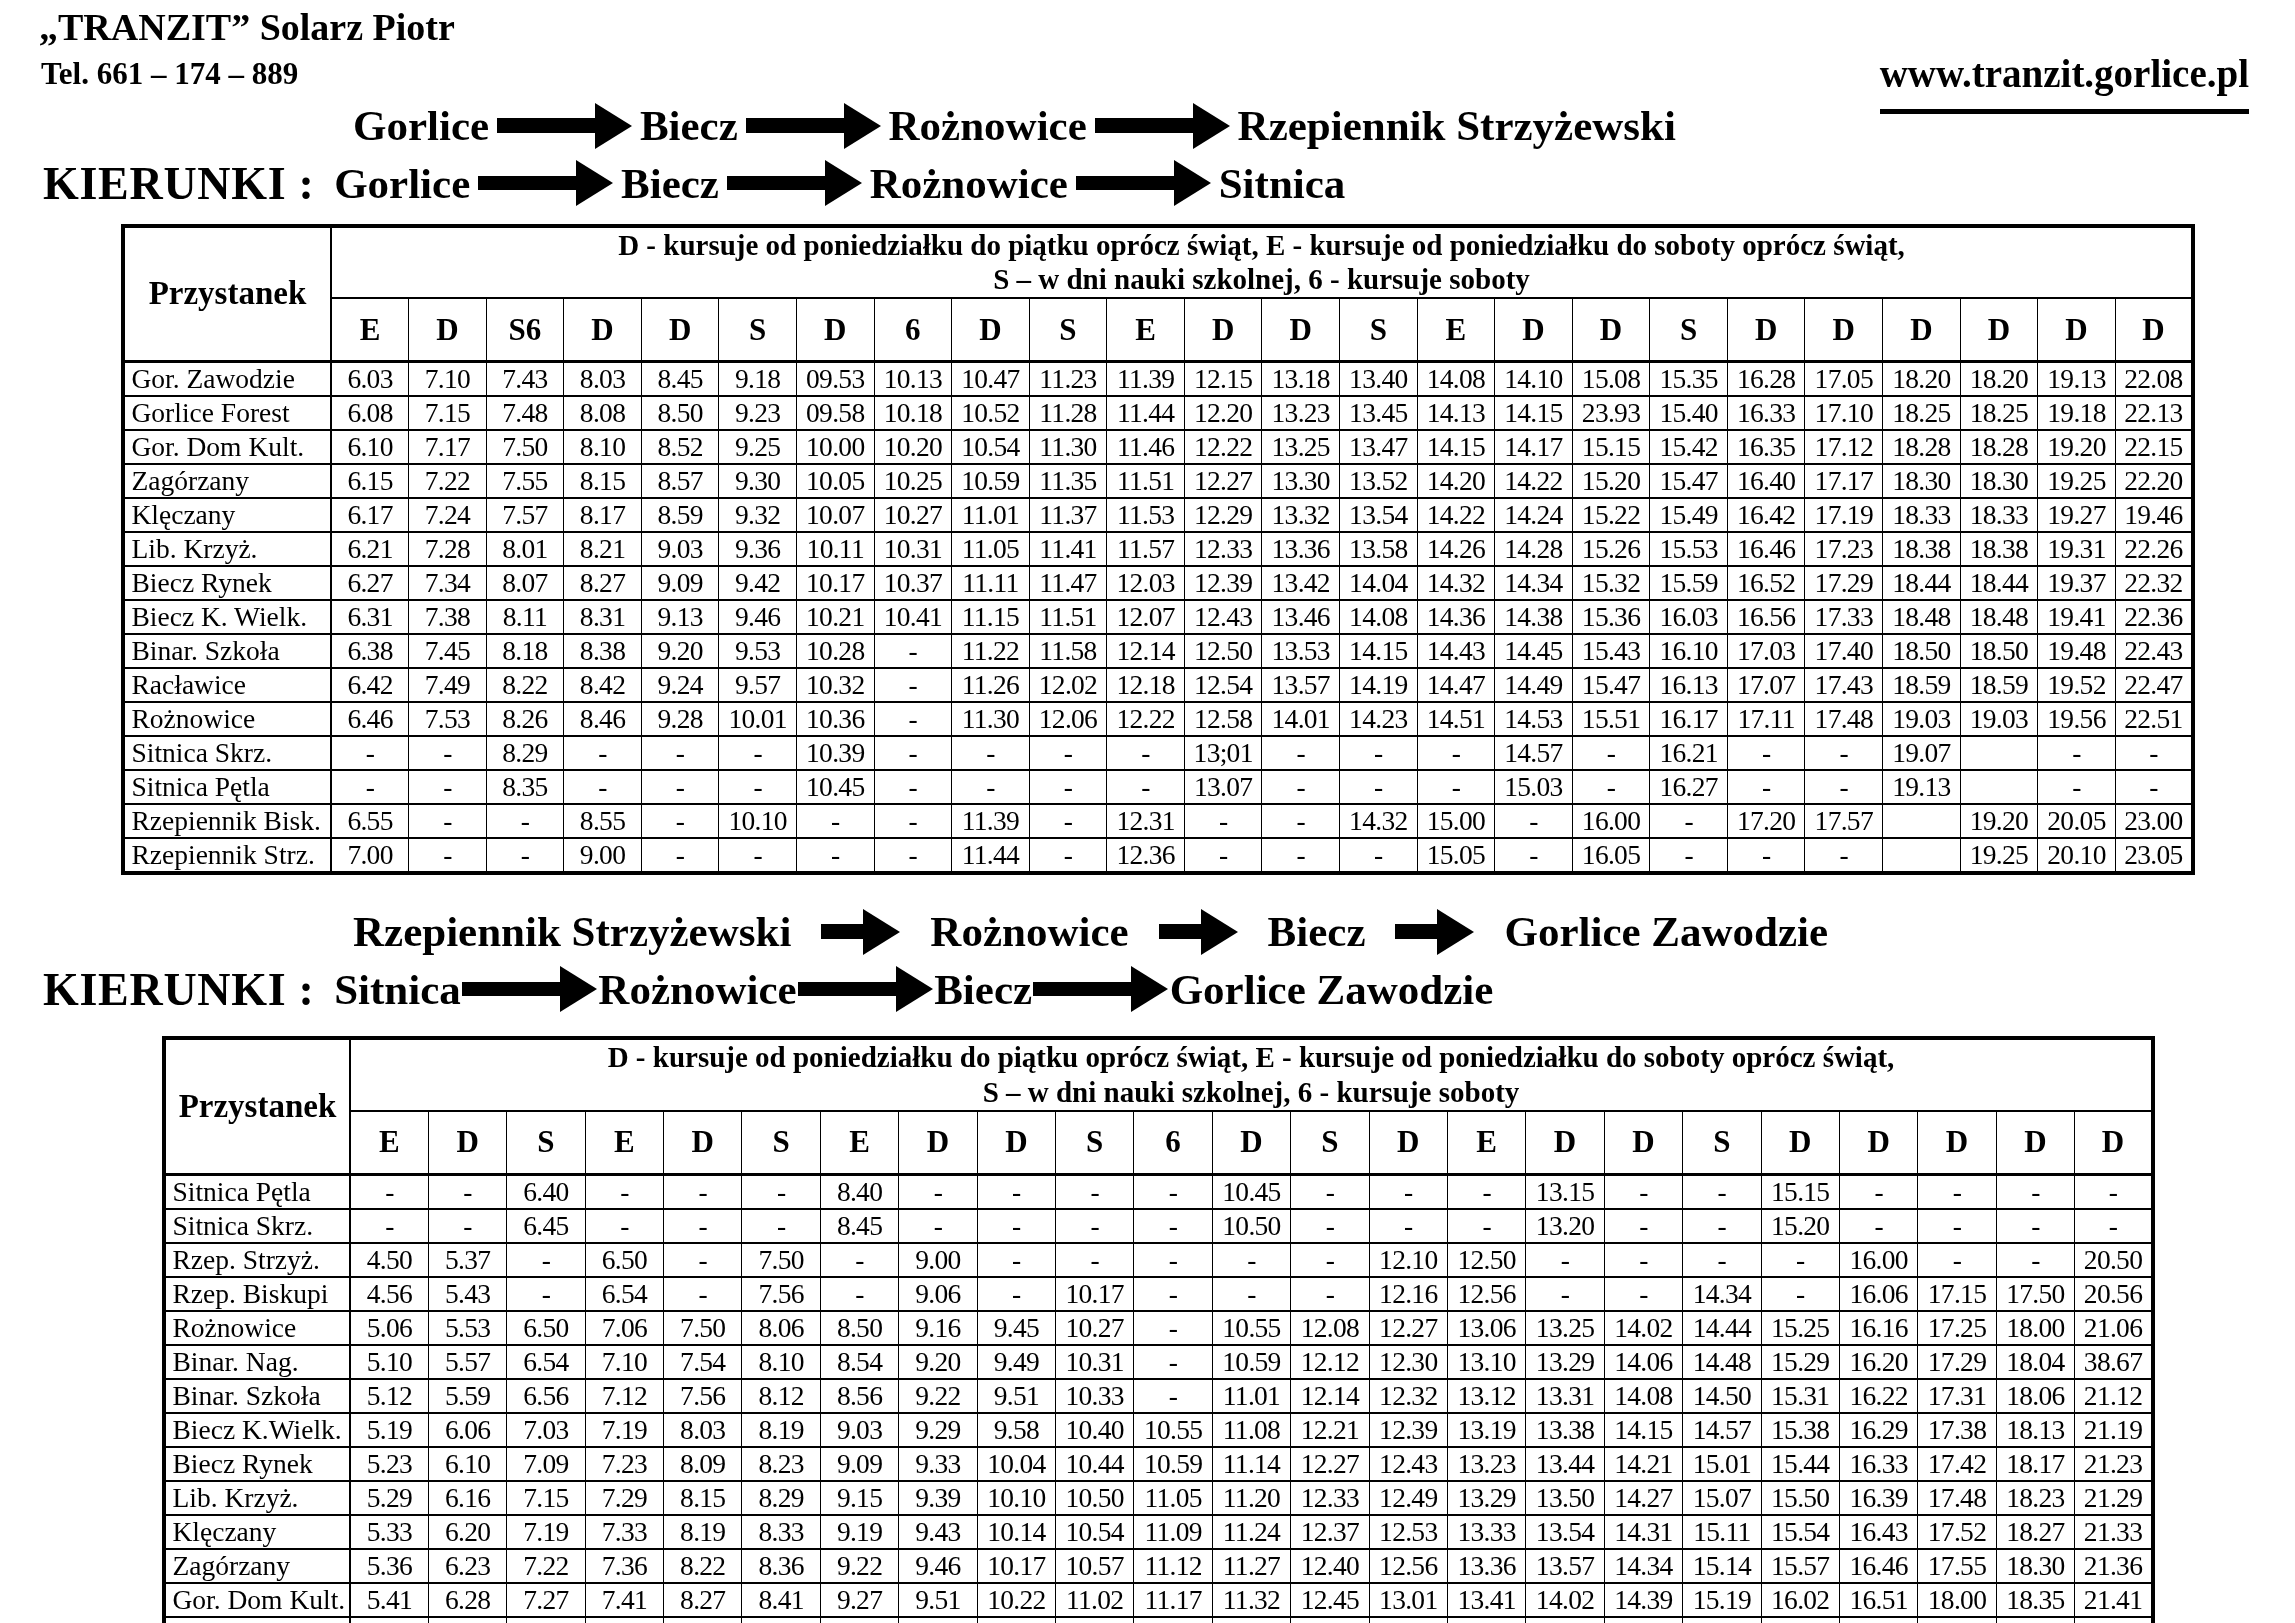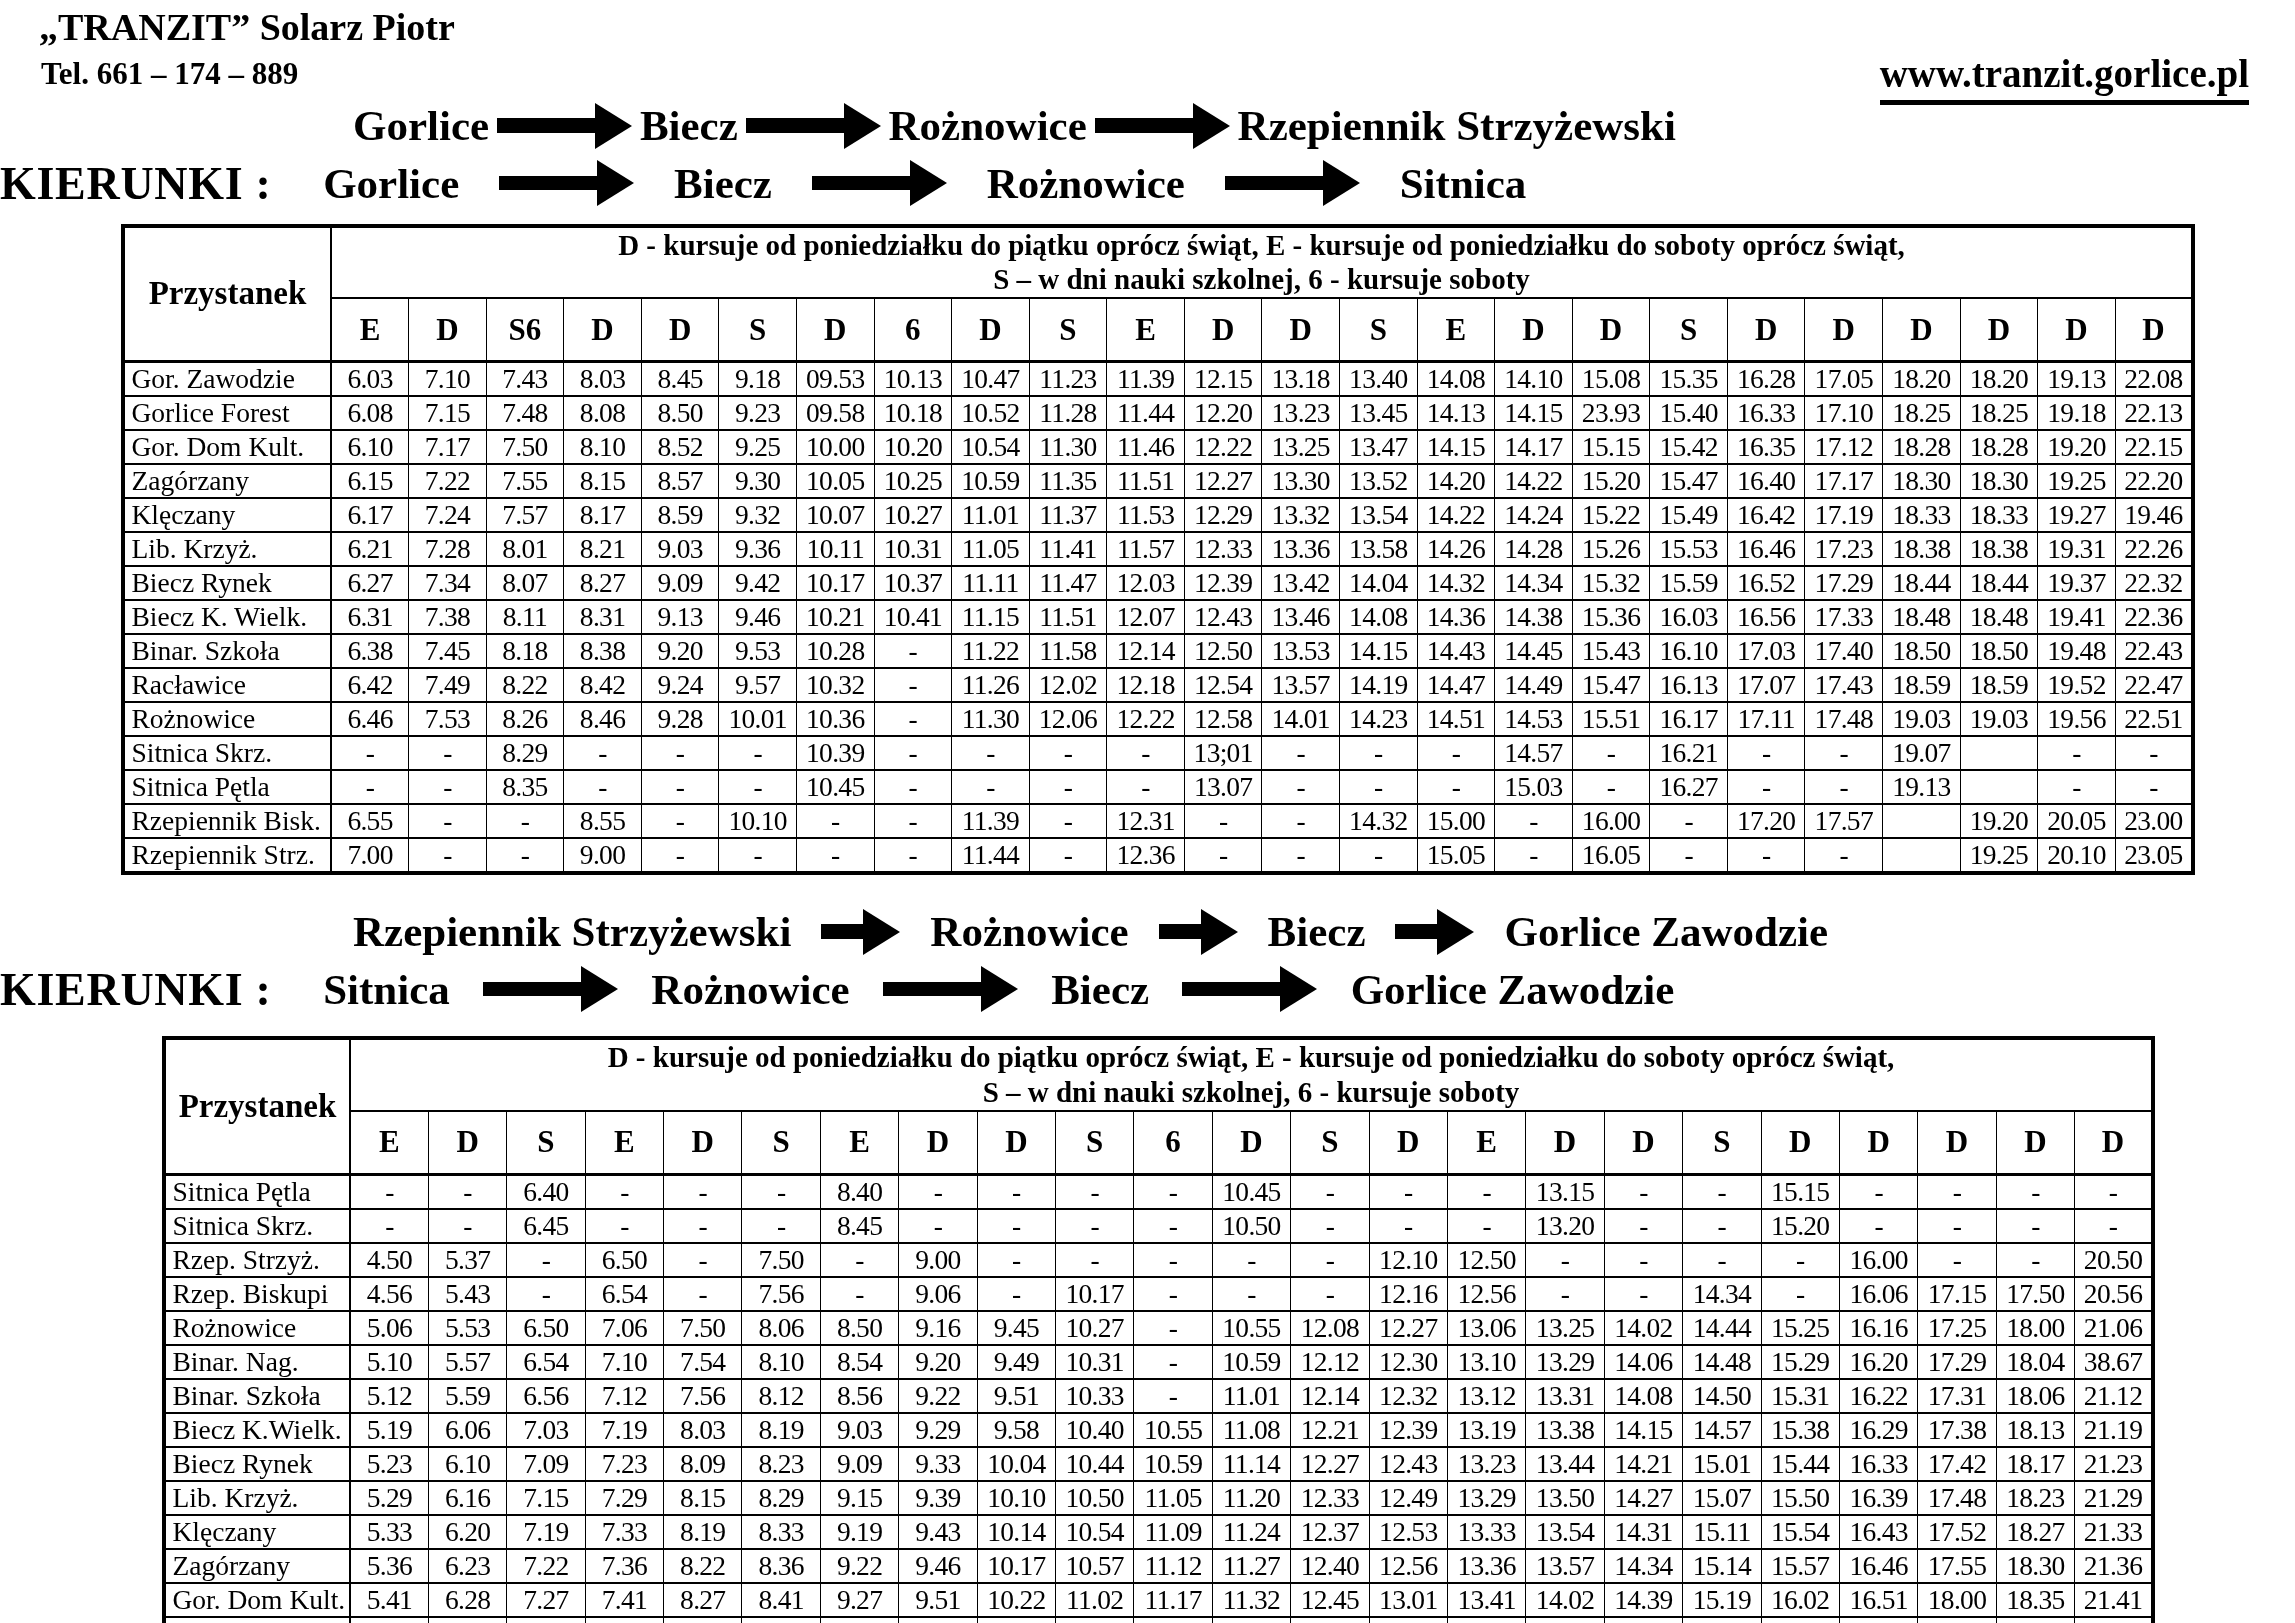--- a/index.html
+++ b/index.html
@@ -6,25 +6,25 @@
   body {
     width:2295px; height:1623px;
     font-family:"Liberation Serif","DejaVu Serif",serif;
     color:#000;
     overflow:hidden;
   }
   .topbar { position:relative; height:98px; }
   .company { position:absolute; left:39px; top:7.9px; font-weight:bold; font-size:38px; line-height:1.05; white-space:pre; }
   .phone   { position:absolute; left:41px; top:56px; font-weight:bold; font-size:31px; white-space:pre; }
   .title   { position:absolute; left:50%; top:11.8px; transform:translateX(-50%); font-weight:bold; font-size:52px; white-space:pre; }
-  .website { position:absolute; right:46px; top:51px; font-weight:bold; font-size:39px; border-bottom:5.2px solid #000; padding-bottom:4px; white-space:nowrap; }
+  .website { position:absolute; right:46px; top:51px; font-weight:bold; font-size:39px; border-bottom:5.2px solid #000; padding-bottom:13px; white-space:nowrap; }
 
   .route-line { display:flex; align-items:center; font-weight:bold; white-space:nowrap; }
   .r1 { margin-left:353px; font-size:43px; height:55px; }
-  .kline { font-size:43px; height:60px;gap:32px; }
+  .kline { margin-left:43px; font-size:43px; height:60px; }
   .kier-label { margin-right:19.6px; font-size:46px; letter-spacing:0.7px; }
   .r2 { margin-left:353px; margin-top:29px; font-size:43px; height:55px; }
   .k2 { margin-bottom:17px; }
 
   .arrow { display:inline-flex; align-items:center; margin:0 7.9px; }
   .arrow i { display:block; font-style:normal; }
   .shaft { width:98px; height:14.4px; background:#000; }
   .head  { width:0; height:0; border-left:37px solid #000; border-top:23.6px solid transparent; border-bottom:23.6px solid transparent; }
   .r2 .arrow { margin:0 30px; }
   .r2 .shaft { width:42px; }

